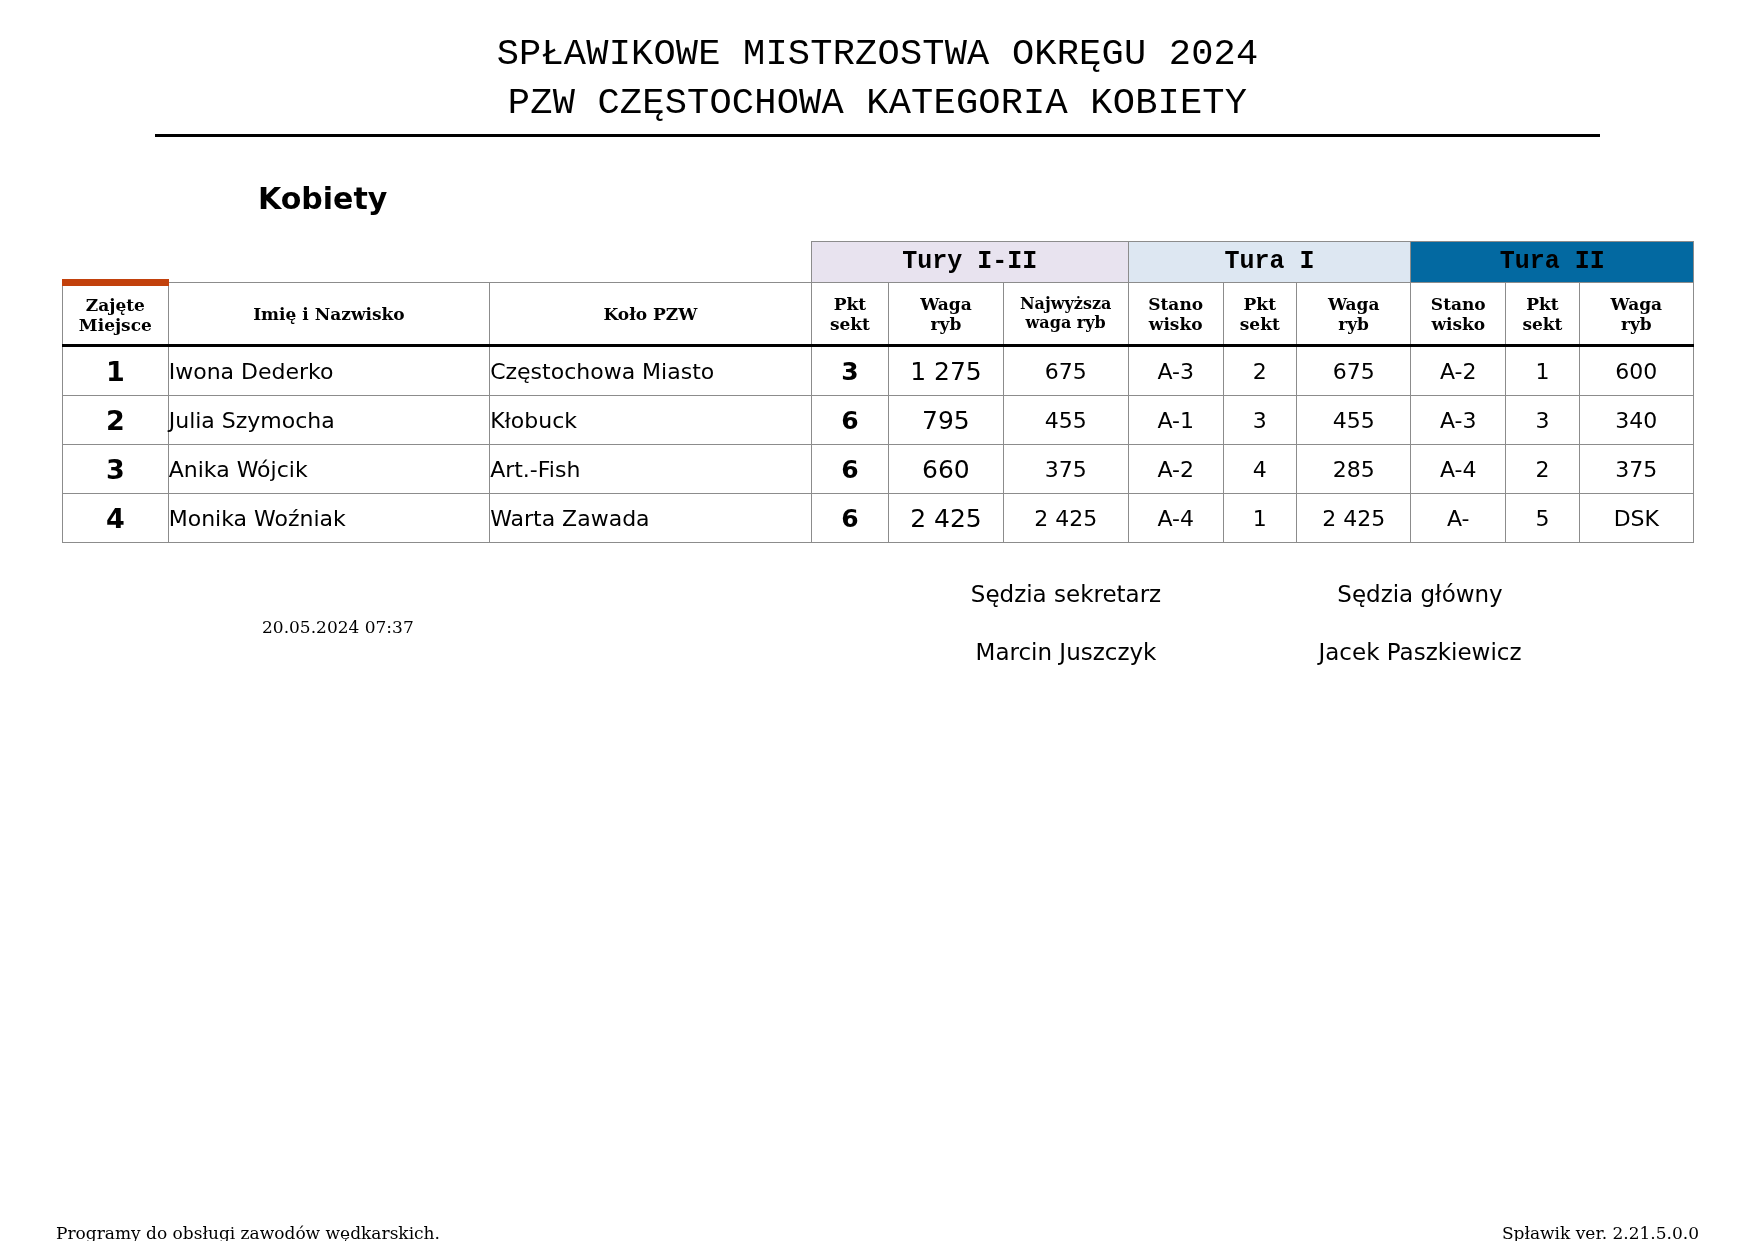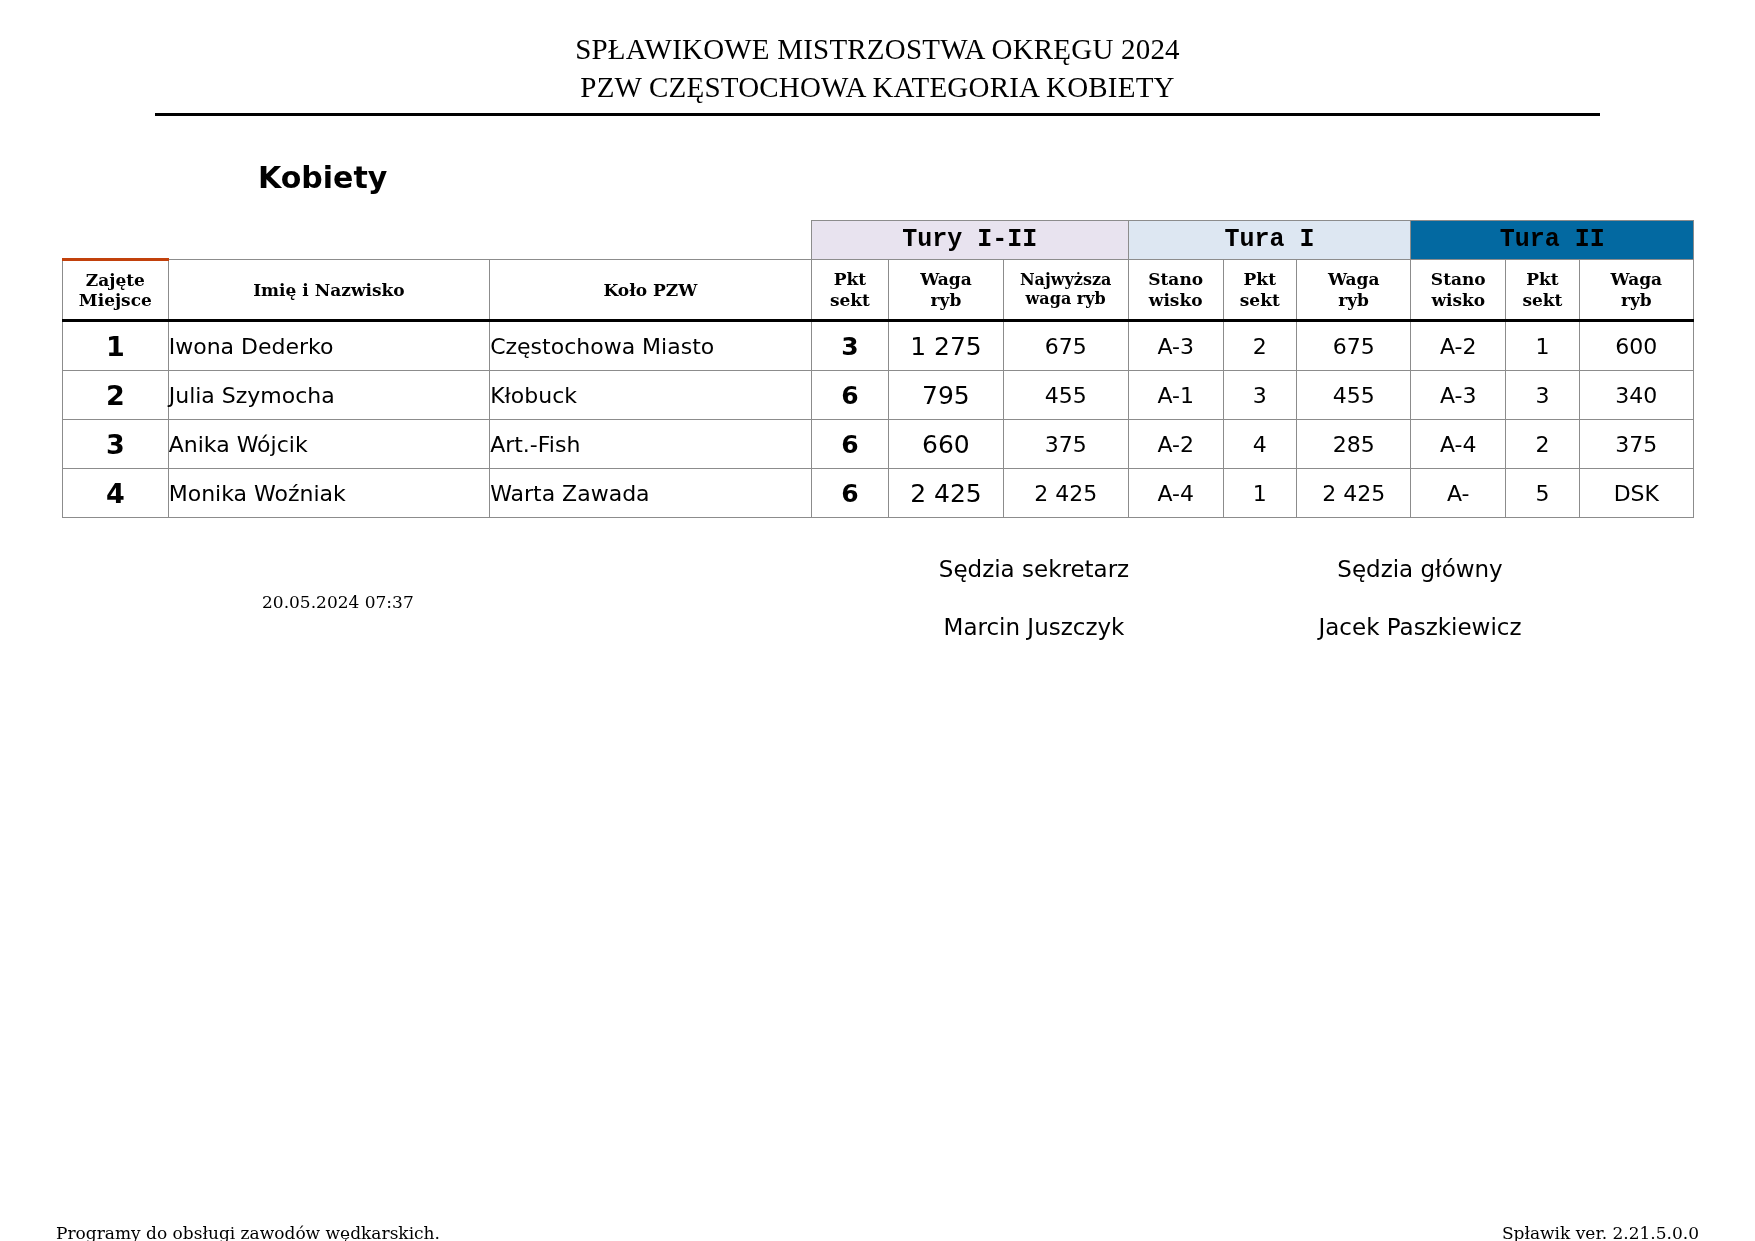--- a/index.html
+++ b/index.html
@@ -20,24 +20,24 @@
     width: 1755px;
     height: 1241px;
   }
 
   
   .title-block {
     text-align: center;
     padding-top: 30px;
   }
   .title-line {
-    font-size: 29px;
+    font-size: 37px;
     letter-spacing: 0.2px;
     line-height: 1.32;
-    font-family: Liberation Serif, serif;
+    font-family: Liberation Mono, monospace;
   }
   .header-rule {
     border-bottom: 3px solid #000;
     margin: 6px 155px 0 155px;
   }
   .subtitle {
     text-align: center;
     font-size: 25px;
     margin-top: 16px;
   }
@@ -98,21 +98,21 @@
     font-weight: bold;
     text-align: center;
     font-family: "DejaVu Serif", serif;
     line-height: 1.18;
     vertical-align: middle;
   }
   tr.head-row th.small {
     font-size: 16px;
   }
   tr.head-row th:first-child {
-    border-top: 3px solid #c2410c;
+    border-top: 7px solid #c2410c;
   }
 
   tbody tr td {
     height: 48px;
     font-size: 22px;
     vertical-align: middle;
   }
   td.place {
     text-align: center;
     font-size: 27px;
@@ -150,21 +150,21 @@
     top: 48px;
     font-size: 17px;
     font-family: "DejaVu Serif", serif;
   }
   .sig {
     position: absolute;
     text-align: center;
     font-size: 23px;
   }
   .sig .role { margin-bottom: 32px; }
-  .sig-sec  { left: 914px; top: 12px; width: 240px; }
+  .sig-sec  { left: 946px; top: 12px; width: 240px; }
   .sig-main { left: 1300px; top: 12px; width: 240px; }
 
   
   .page-footer {
     position: absolute;
     left: 0;
     bottom: 20px;
     width: 1755px;
     font-family: "DejaVu Serif", serif;
     font-size: 17px;

